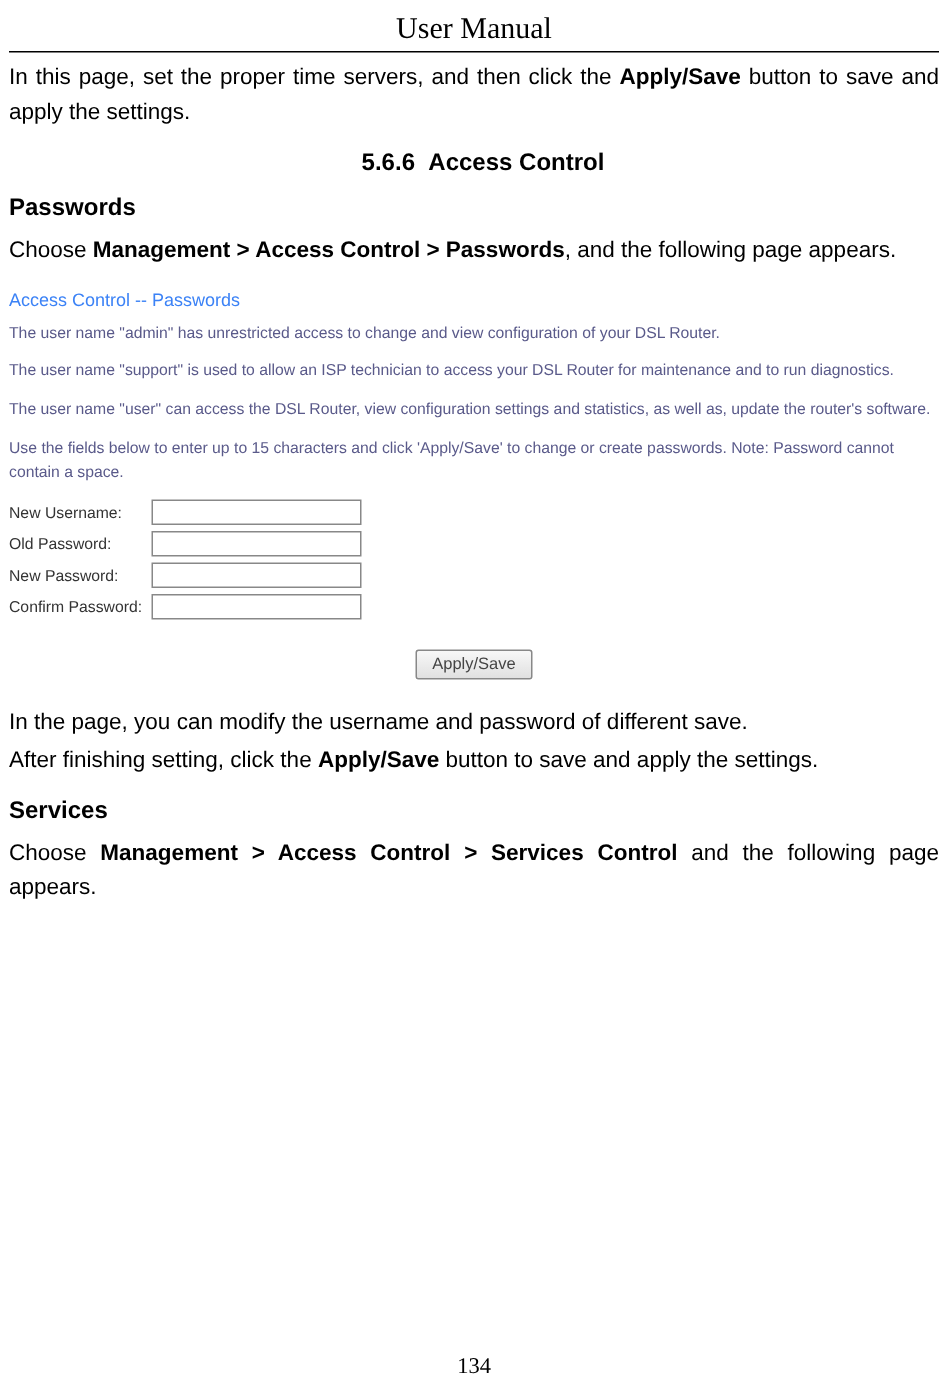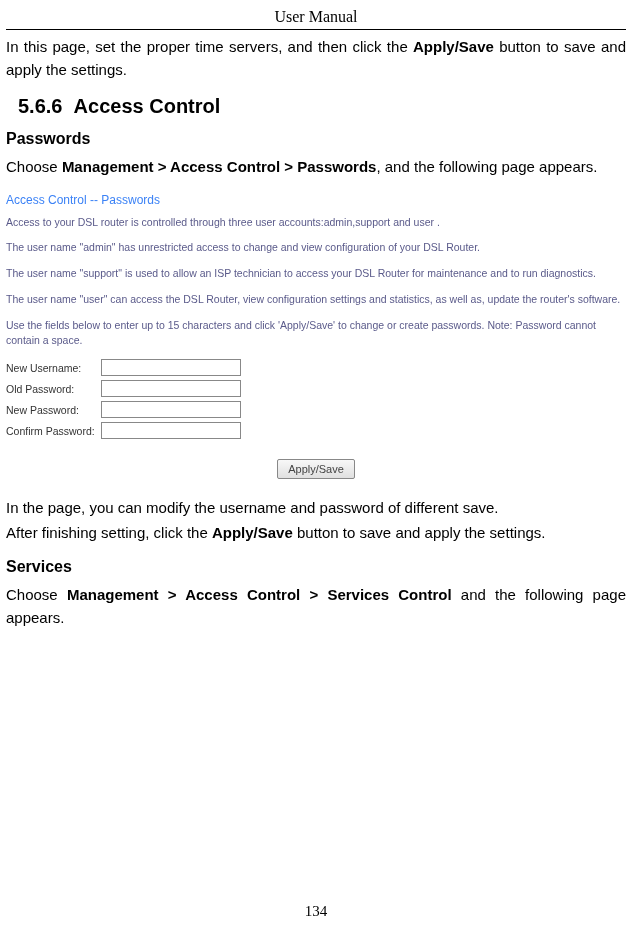--- a/index.html
+++ b/index.html
@@ -7,38 +7,39 @@
       width: 632px;
       height: 932px;
       font-family: Arial, sans-serif;
       background: #fff;
       color: #000;
       position: relative;
       padding: 8px 6px;
     }
     .header-title {
       text-align: center;
-      font-size: 16px;
+      font-size: 20px;
       font-family: "Times New Roman", serif;
       border-bottom: 1px solid #000;
       padding-bottom: 3px;
       margin-bottom: 6px;
     }
     .body-text {
       font-size: 15px;
       font-family: Arial, sans-serif;
       text-align: justify;
       line-height: 1.5;
       margin-bottom: 14px;
     }
     .section-heading {
-      font-size: 20px;
+      font-size: 16px;
       font-weight: bold;
       font-family: Arial, sans-serif;
       margin: 14px 0 12px 12px;
+      text-align: center;
     }
     .subsection-heading {
       font-size: 16px;
       font-weight: bold;
       font-family: Arial, sans-serif;
       margin: 10px 0 8px 0;
     }
     .screenshot-box {
       width: 620px;
       margin: 2px 0 18px 0;
@@ -114,21 +115,20 @@
 </div>
 
 <div class="subsection-heading">Passwords</div>
 
 <div class="body-text">
   <span>Choose </span><b>Management &gt; Access Control &gt; Passwords</b><span>, and the following page appears.</span>
 </div>
 
 <div class="screenshot-box">
   <div class="sc-title">Access Control -- Passwords</div>
-  <div class="sc-para">Access to your DSL router is controlled through three user accounts:admin,support and user .</div>
   <div class="sc-para">The user name "admin" has unrestricted access to change and view configuration of your DSL Router.</div>
   <div class="sc-para">The user name "support" is used to allow an ISP technician to access your DSL Router for maintenance and to run diagnostics.</div>
   <div class="sc-para">The user name "user" can access the DSL Router, view configuration settings and statistics, as well as, update the router's software.</div>
   <div class="sc-para">Use the fields below to enter up to 15 characters and click 'Apply/Save' to change or create passwords. Note: Password cannot contain a space.</div>
 
   <div class="form-area">
     <div class="form-row">
       <span class="form-label">New Username:</span>
       <input class="form-input" type="text" style="">
     </div>

